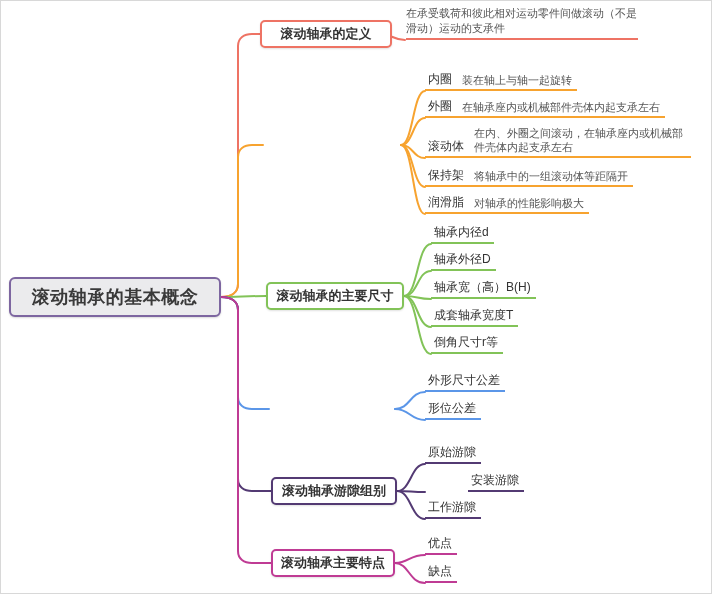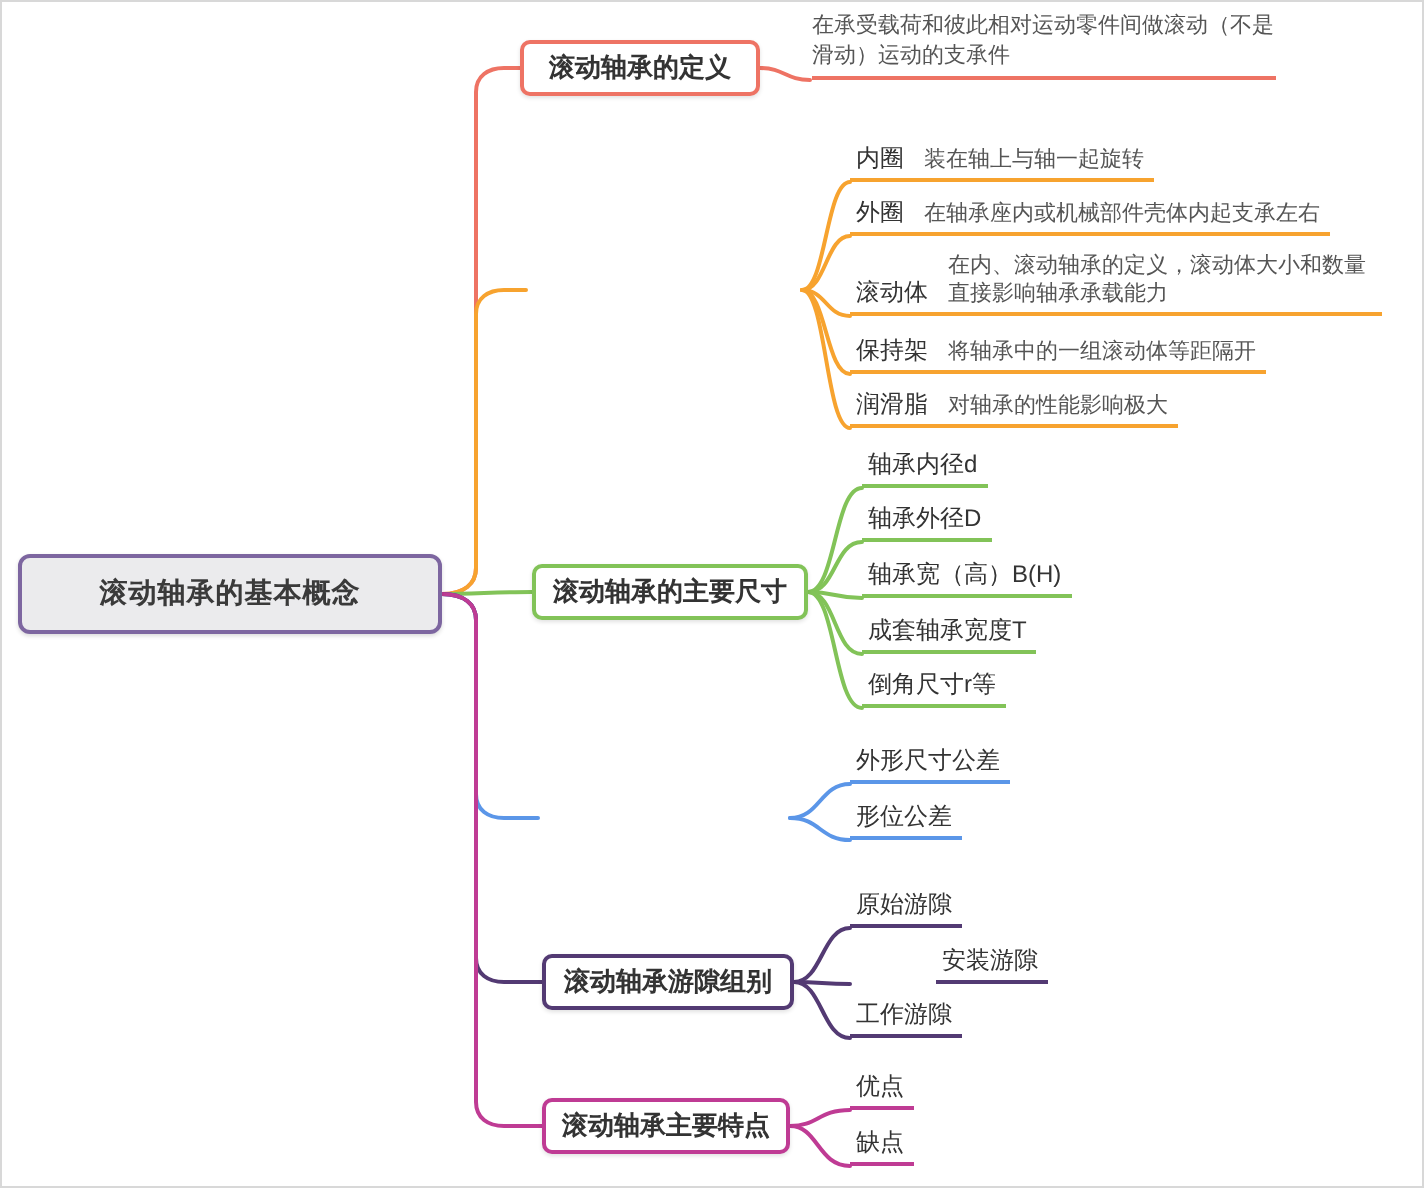--- a/index.html
+++ b/index.html
@@ -3,21 +3,21 @@
 <meta charset="utf-8">
 <style>
   html,body{margin:0;padding:0;background:#fff;font-family:"Liberation Sans","DejaVu Sans",sans-serif;}
   .canvas{position:relative;width:712px;height:594px;background:#ffffff;border:1px solid #d8d8d8;box-sizing:border-box;overflow:hidden;}
   svg.links{position:absolute;left:0;top:0;width:712px;height:594px;}
   svg.links path{fill:none;stroke-width:2;stroke-linecap:round;}
   .root-node{
     position:absolute;left:8px;top:276px;width:212px;height:40px;
     background:#ebebed;border:2px solid #7d66a0;border-radius:6px;
     box-sizing:border-box;display:flex;align-items:center;justify-content:center;
-    font-size:14px;font-weight:bold;color:#3a3a3a;letter-spacing:0.5px;
+    font-size:18px;font-weight:bold;color:#3a3a3a;letter-spacing:0.5px;
     box-shadow:0 1px 2px rgba(0,0,0,0.15);
   }
   .branch{
     position:absolute;height:28px;background:#ffffff;border:2px solid #999;
     border-radius:5px;box-sizing:border-box;display:flex;align-items:center;justify-content:center;
     font-size:13px;font-weight:bold;color:#333;white-space:nowrap;
     box-shadow:0 1px 2px rgba(0,0,0,0.12);
   }
   .row{
     position:absolute;display:flex;align-items:flex-end;gap:10px;
@@ -66,38 +66,38 @@
     <path d="M 396 490 C 410 490 410 463 424 463" stroke="#533a73"></path>
     <path d="M 396 490 C 410 490 410 491 424 491" stroke="#533a73"></path>
     <path d="M 396 490 C 410 490 410 518 424 518" stroke="#533a73"></path>
 
     <path d="M 394 562 C 408 562 408 554 424 554" stroke="#bf3b94"></path>
     <path d="M 394 562 C 408 562 408 582 424 582" stroke="#bf3b94"></path>
   </svg>
 
   <div class="root-node" style="border-color: rgb(125, 102, 160);">滚动轴承的基本概念</div>
 
-  <div class="branch" style="left: 259px; top: 19px; width: 120px; border-color: rgb(238, 115, 100);">滚动轴承的定义</div>
+  <div class="branch" style="left: 259px; top: 19px; width: 132px; border-color: rgb(238, 115, 100);">滚动轴承的定义</div>
   <div class="branch" style="left: 265px; top: 281px; width: 138px; border-color: rgb(130, 195, 88);">滚动轴承的主要尺寸</div>
   <div class="branch" style="left: 270px; top: 476px; width: 126px; border-color: rgb(83, 58, 115);">滚动轴承游隙组别</div>
   <div class="branch" style="left: 270px; top: 548px; width: 124px; border-color: rgb(191, 59, 148);">滚动轴承主要特点</div>
 
   <div class="leaf-def" style="border-bottom-color: rgb(238, 115, 100);">在承受载荷和彼此相对运动零件间做滚动（不是滑动）运动的支承件</div>
 
   <div class="row" style="left: 424px; top: 70px; border-bottom-color: rgb(247, 163, 47);">
     <span class="clabel">内圈</span>
     <span class="cdesc">装在轴上与轴一起旋转</span>
   </div>
   <div class="row" style="left: 424px; top: 97px; border-bottom-color: rgb(247, 163, 47);">
     <span class="clabel">外圈</span>
     <span class="cdesc">在轴承座内或机械部件壳体内起支承左右</span>
   </div>
   <div class="row" style="left: 424px; top: 125px; border-bottom-color: rgb(247, 163, 47);">
     <span class="clabel">滚动体</span>
-    <span class="cdesc wrap">在内、滚动轴承的定义，滚动体大小和数量直接影响轴承承载能力</span>
+    <span class="cdesc wrap">在内、外圈之间滚动，在轴承座内或机械部件壳体内起支承左右</span>
   </div>
   <div class="row" style="left: 424px; top: 166px; border-bottom-color: rgb(247, 163, 47);">
     <span class="clabel">保持架</span>
     <span class="cdesc">将轴承中的一组滚动体等距隔开</span>
   </div>
   <div class="row" style="left: 424px; top: 193px; border-bottom-color: rgb(247, 163, 47);">
     <span class="clabel">润滑脂</span>
     <span class="cdesc">对轴承的性能影响极大</span>
   </div>
 

